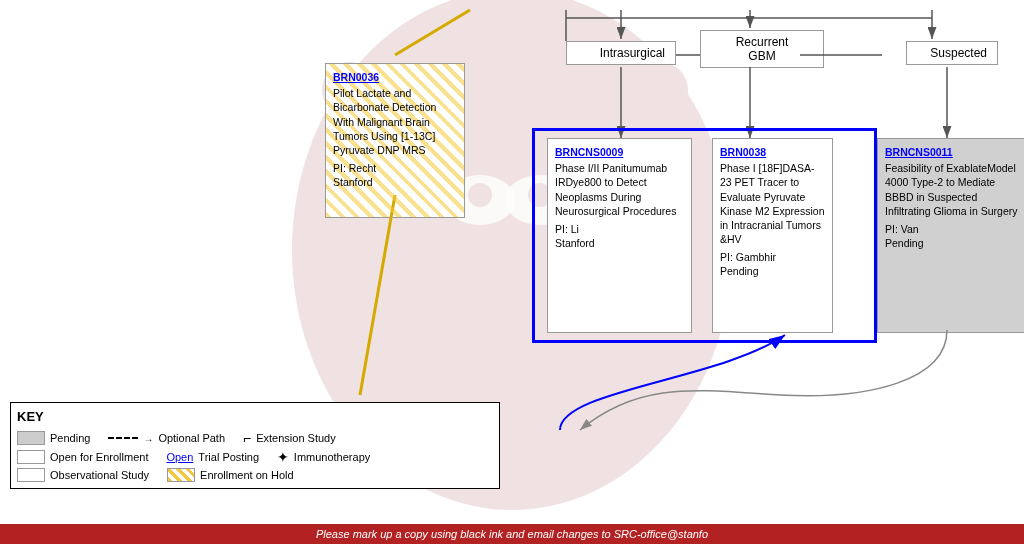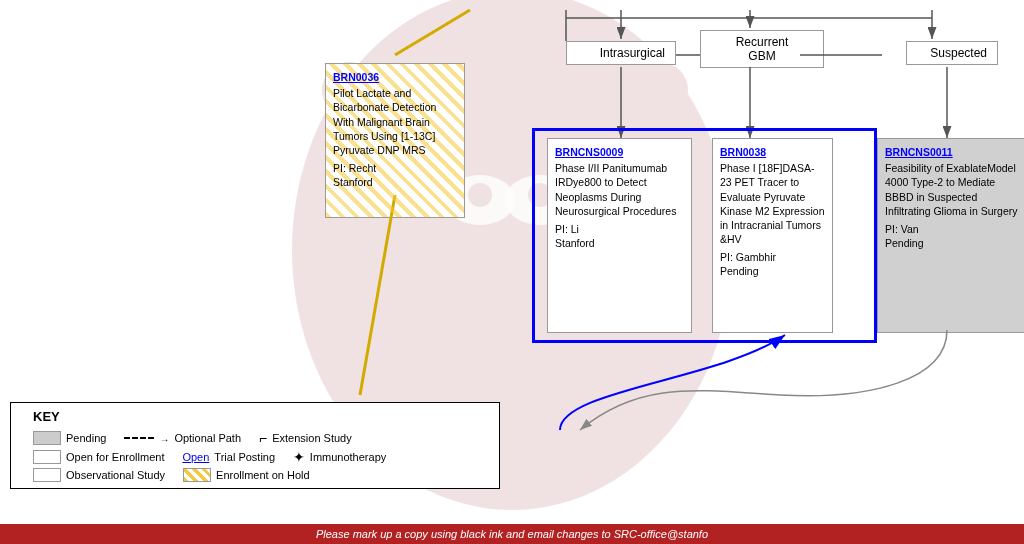--- a/index.html
+++ b/index.html
@@ -63,21 +63,21 @@
       z-index: 2;
       pointer-events: none;
     }
 
     
     .key-section {
       position: absolute;
       bottom: 55px;
       left: 10px;
       border: 1px solid #000;
-      padding: 6px 22px;
+      padding: 6px 6px;
       background: #fff;
       min-width: 490px;
       z-index: 3;
     }
 
     .key-title {
       font-weight: bold;
       font-size: 13px;
       margin-bottom: 6px;
     }

